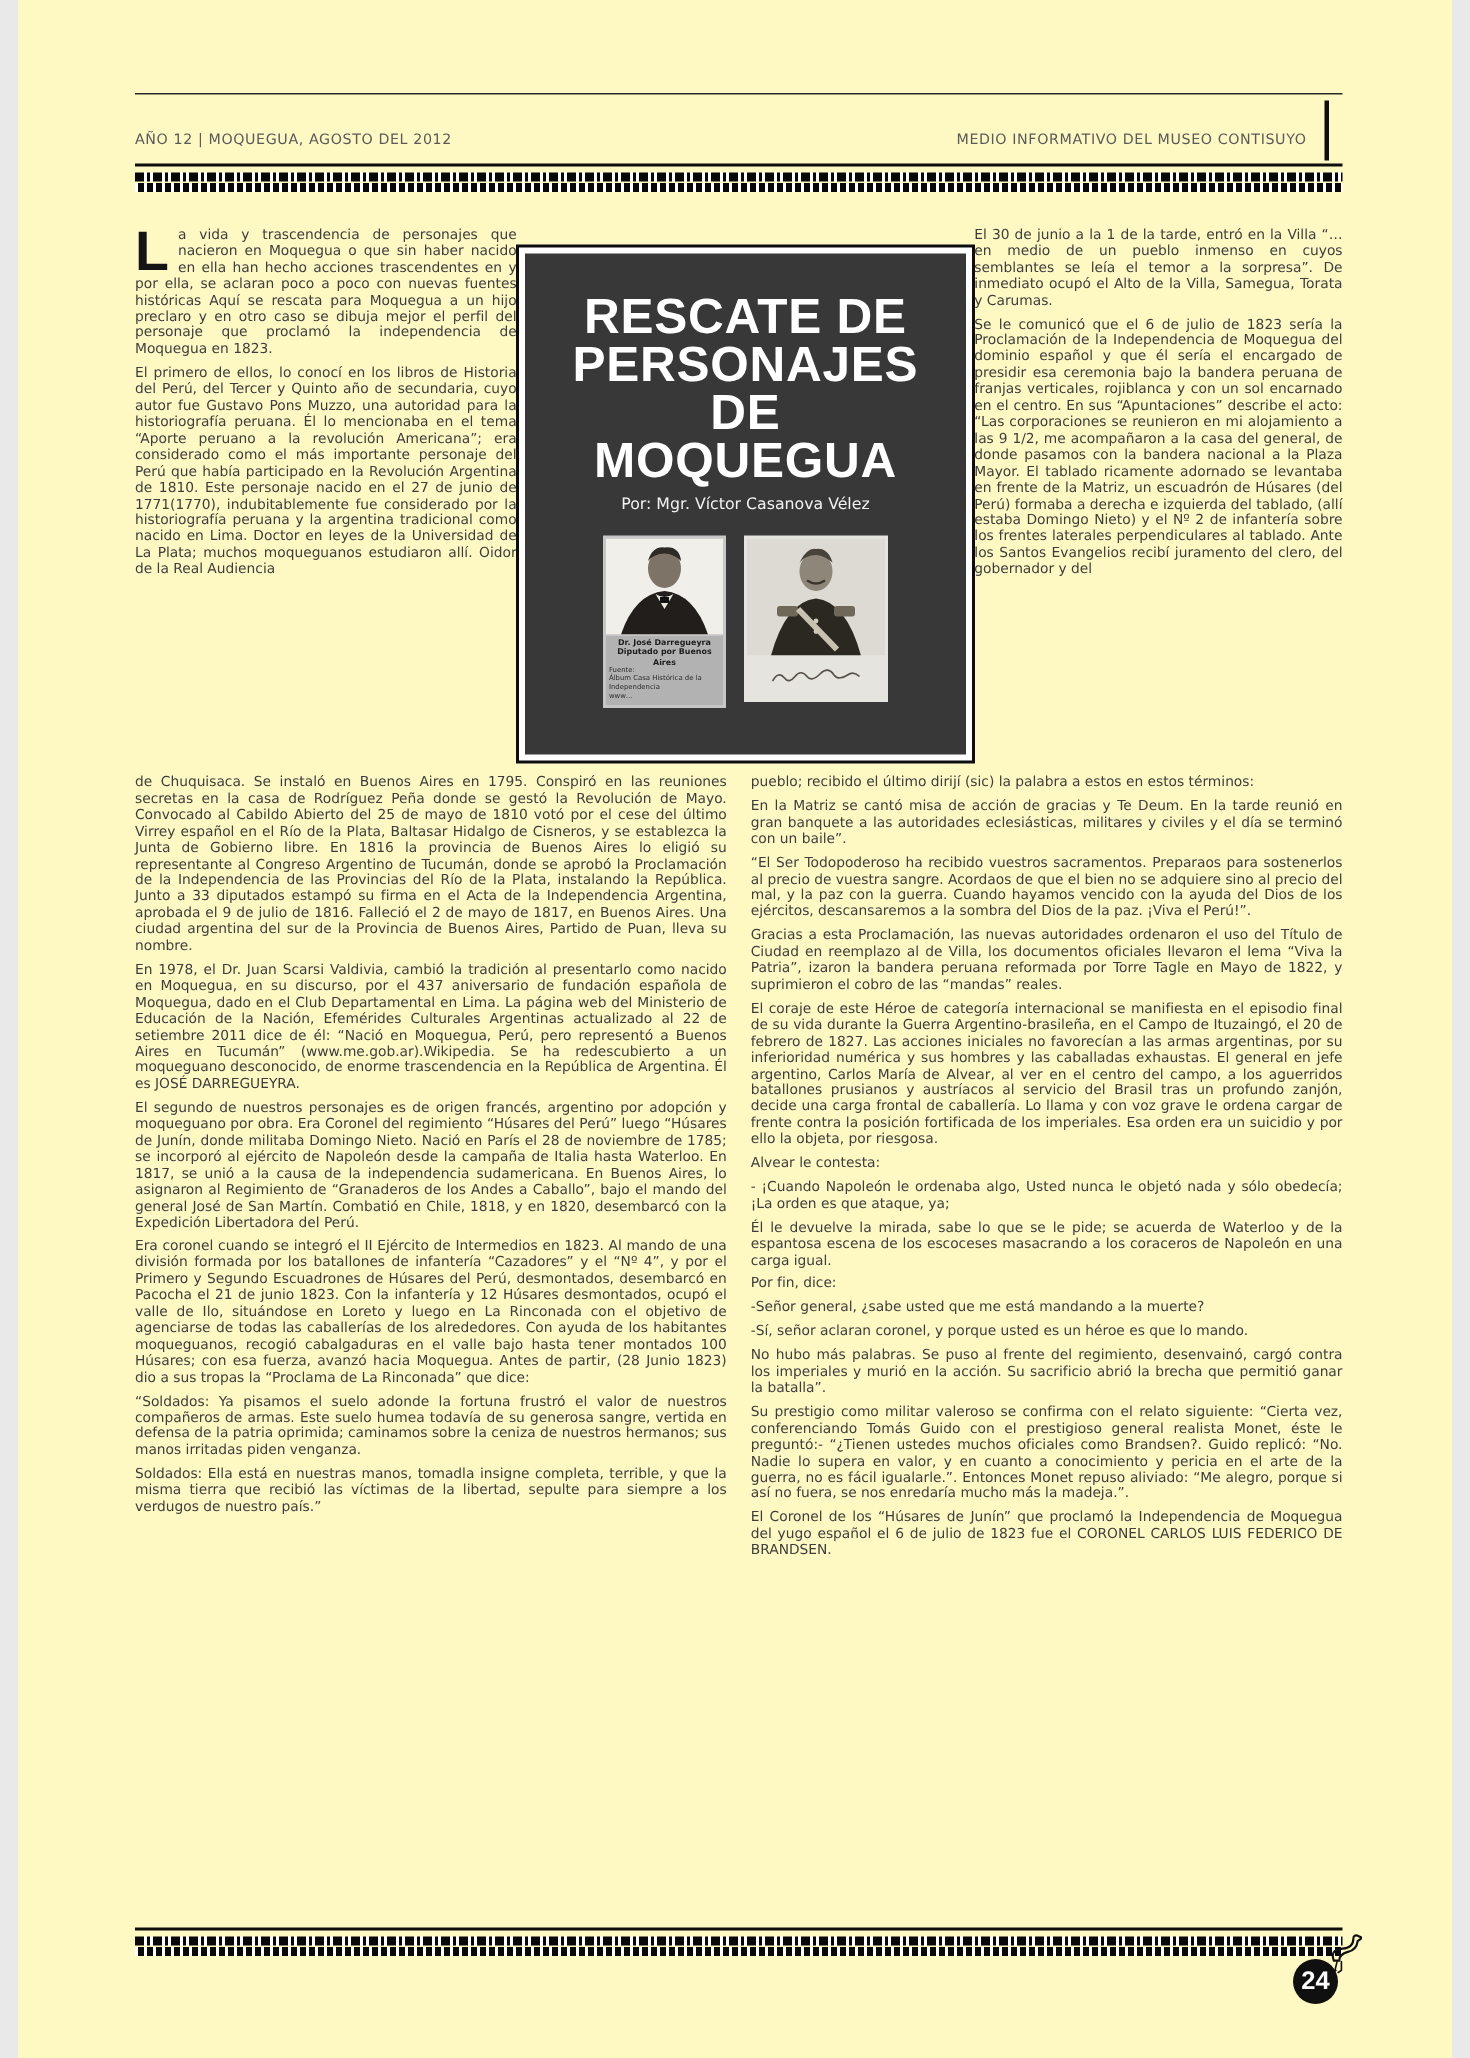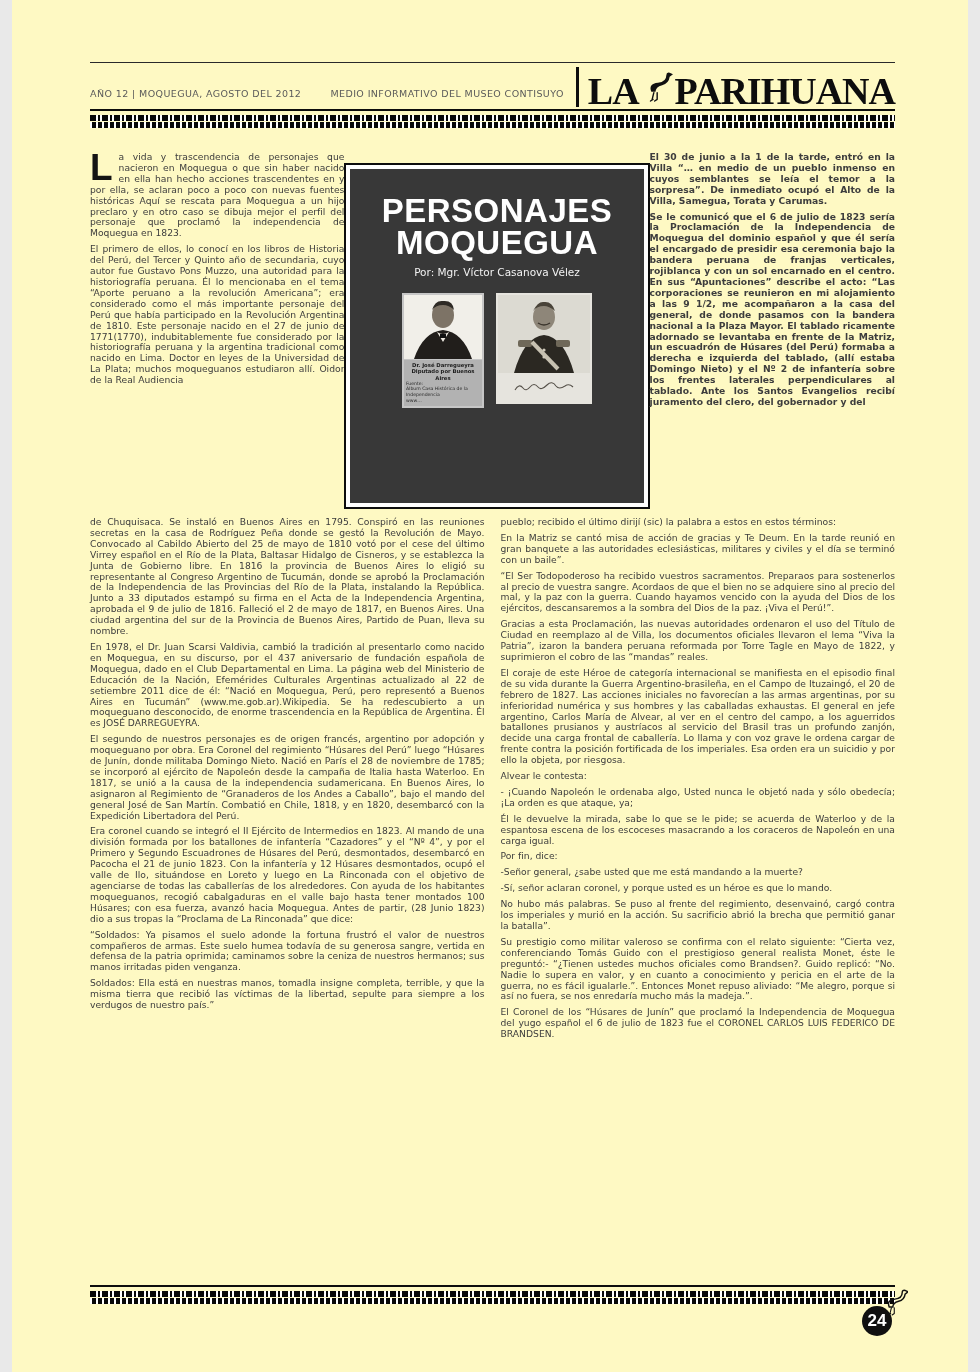--- a/index.html
+++ b/index.html
@@ -25,21 +25,21 @@
       background-size:12px 6px,12px 6px;background-position:0 0,0 7px;background-repeat:repeat-x;}
 
   
   .para{font-size:9.2px;line-height:10.9px;text-align:justify;margin:0 0 5px 0;
         color:#3d3d3d;-webkit-hyphens:none;hyphens:none;}
   .dropcap{float:left;font-family:"Liberation Sans",sans-serif;font-weight:bold;
            font-size:37px;line-height:30px;color:#141414;padding:1px 6px 0 0;}
 
   .top-section{display:flex;justify-content:space-between;margin-top:24px;}
   .colA{width:256px;}
-  .colB{width:247px;font-weight:bold;}
+  .colB{width:247px;}
 
   
   .feature{width:307px;}
   .feature-frame{border:2px solid #0d0d0d;padding:4px;margin-top:11px;background:#fff;}
   .feature-inner{background:#383838;min-height:334px;padding:26px 10px 14px 10px;box-sizing:border-box;}
   .f-title{text-align:center;color:#ffffff;font-family:"Liberation Sans",sans-serif;
            font-weight:bold;font-size:33px;line-height:.97;letter-spacing:.5px;}
   .f-byline{text-align:center;color:#f2f2f2;font-size:10.5px;margin-top:7px;}
   .f-portraits{display:flex;justify-content:center;align-items:flex-start;gap:12px;margin-top:15px;}
   .portrait{margin:0;padding:0;}
@@ -68,50 +68,42 @@
 <div class="page">
   <div class="content">
 
     <div class="top-hairline"></div>
 
     <div class="header-row">
       <div class="issue">AÑO 12 | MOQUEGUA, AGOSTO DEL 2012</div>
       <div class="head-right">
         <div class="medium">MEDIO INFORMATIVO DEL MUSEO CONTISUYO</div>
         <div class="head-divider"></div>
-        <div class="masthead">
-          <span>LA</span>
-          <span class="masthead-bird">
-            <svg width="30" height="32" viewBox="0 0 36 38" aria-hidden="true">
-              <path d="M10 26 q-4 -10 8 -11 q10 -1 10 -9 q0 -4 4 -3 l4 2 -4 3 q-1 8 -9 10 q-8 2 -8 8 z" fill="#111"></path>
-              <path d="M13 27 l-2 8 m1 0 l-3 2 m8 -10 l0 8 m0 0 l-3 2" stroke="#111" stroke-width="1.7" fill="none" stroke-linecap="round"></path>
-            </svg>
-          </span>
-          <span>PARIHUANA</span>
-        </div>
       </div>
     </div>
 
     <div class="rule"></div>
     <div class="band"></div>
 
     <div class="top-section">
 
       <div class="colA">
         <p class="para"><span class="dropcap">L</span><span>a vida y trascendencia de personajes que nacieron en Moquegua o que sin haber nacido en ella han hecho acciones trascendentes en y por ella, se aclaran poco a poco con nuevas fuentes históricas Aquí se rescata para Moquegua a un hijo preclaro y en otro caso se dibuja mejor el perfil del personaje que proclamó la independencia de Moquegua en 1823.</span></p>
         <div>
             <p class="para">El primero de ellos, lo conocí en los libros de Historia del Perú, del Tercer y Quinto año de secundaria, cuyo autor fue Gustavo Pons Muzzo, una autoridad para la historiografía peruana. Él lo mencionaba en el tema “Aporte peruano a la revolución Americana”; era considerado como el más importante personaje del Perú que había participado en la Revolución Argentina de 1810. Este personaje nacido en el 27 de junio de 1771(1770), indubitablemente fue considerado por la historiografía peruana y la argentina tradicional como nacido en Lima. Doctor en leyes de la Universidad de La Plata; muchos moqueguanos estudiaron allí. Oidor de la Real Audiencia</p>
           </div>
       </div>
 
       <div class="feature">
         <div class="feature-frame">
           <div class="feature-inner">
             <div class="f-title">
+              <div>RESCATE DE</div>
               <div>PERSONAJES</div>
+              <div>DE</div>
               <div>MOQUEGUA</div>
             </div>
             <div class="f-byline">Por: Mgr. Víctor Casanova Vélez</div>
             <div class="f-portraits">
 
               <figure class="portrait p1">
                 <span>
                   <svg class="photo" width="78" height="64" viewBox="0 0 78 64" aria-hidden="true">
                     <rect width="78" height="64" fill="#f1efe9"></rect>
                     <ellipse cx="39" cy="20" rx="11" ry="13" fill="#7d7366"></ellipse>

